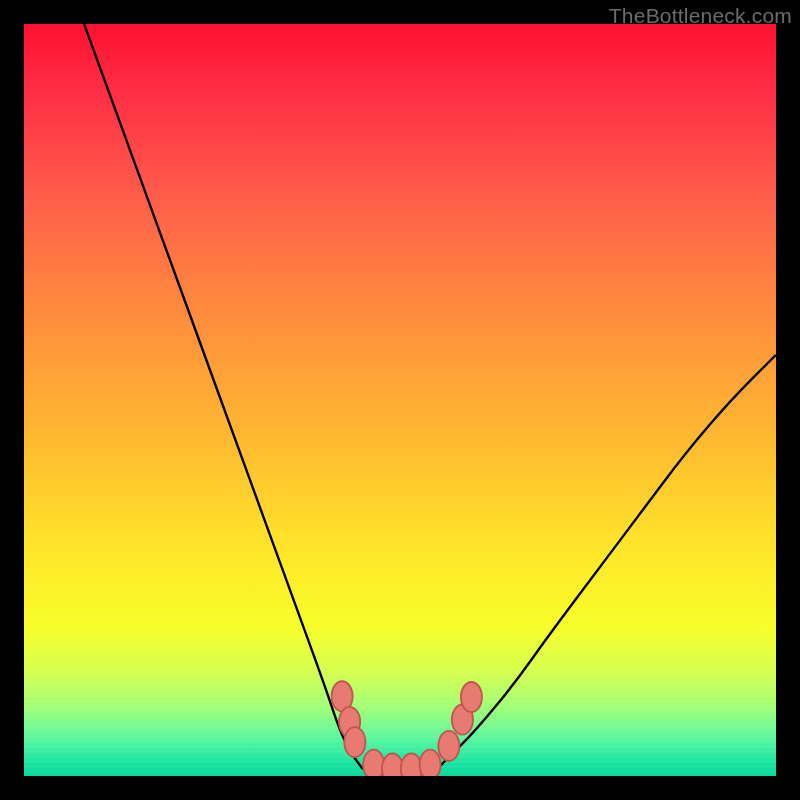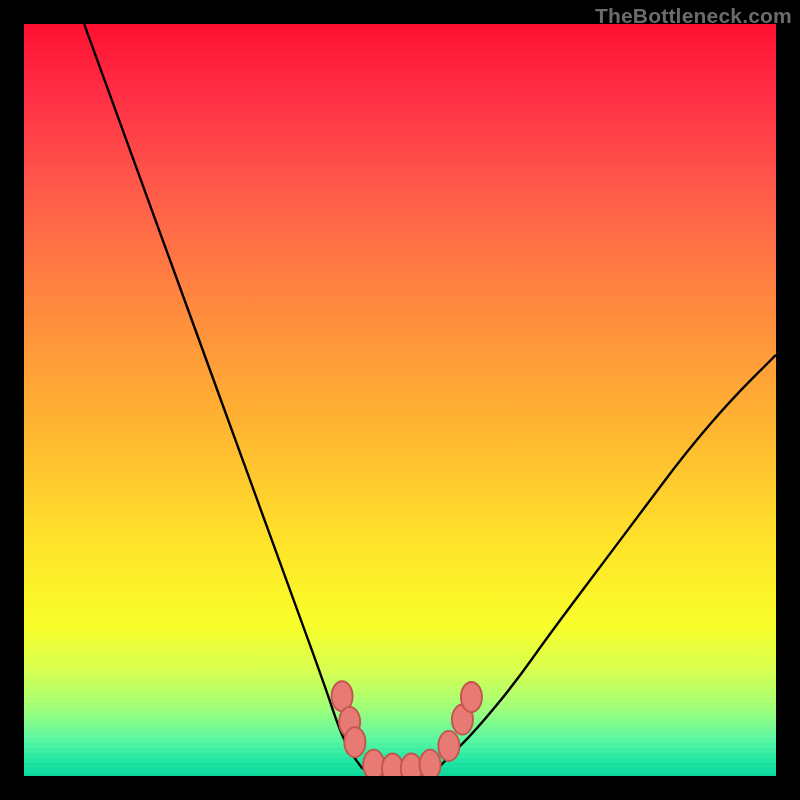--- a/index.html
+++ b/index.html
@@ -66,21 +66,21 @@
     inset: 0;
     width: 100%;
     height: 100%;
   }
   .watermark {
     position: absolute;
     top: 4px;
     right: 8px;
     color: #6b6b6b;
     font-size: 21px;
-    font-weight: 700;
+    font-weight: 400;
     letter-spacing: 0.2px;
     user-select: none;
   }
 </style>
 </head>
 <body>
 
 <div class="stage">
 
   <div class="watermark">TheBottleneck.com</div>

